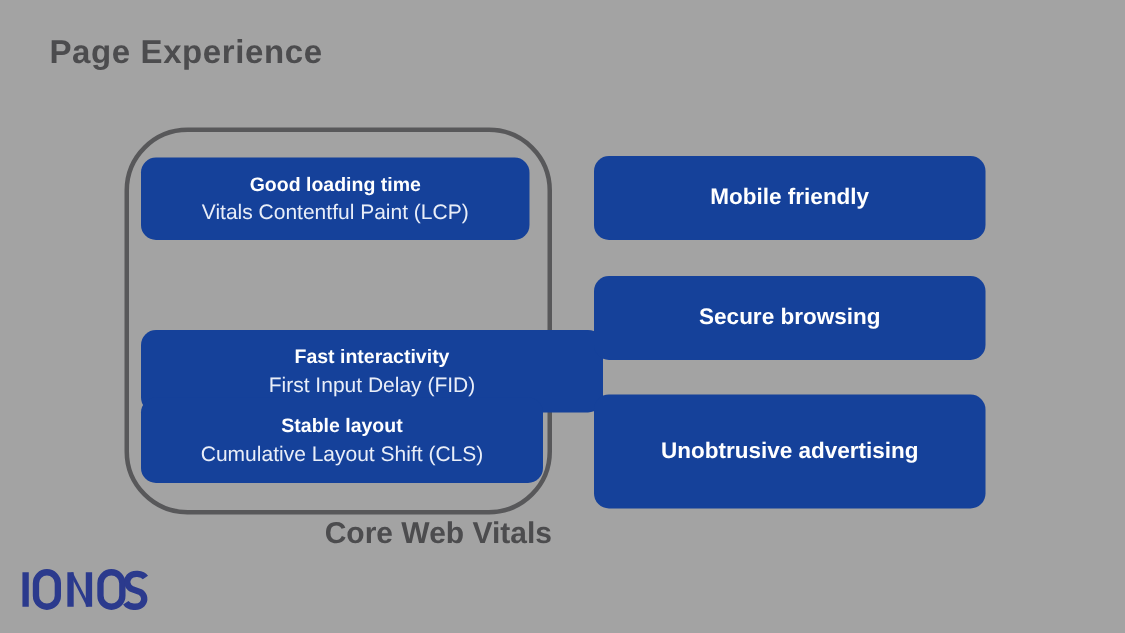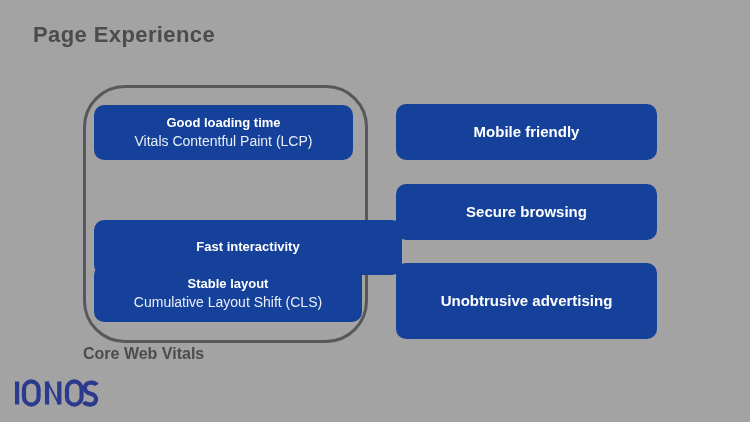--- a/index.html
+++ b/index.html
@@ -64,22 +64,22 @@
   
   .rt-1 { left: 396px; top: 104px; width: 261px; height: 56px; }
   .rt-2 { left: 396px; top: 184px; width: 261px; height: 56px; }
   .rt-3 { left: 396px; top: 263px; width: 261px; height: 76px; }
   .rt-1 .box-title, .rt-2 .box-title, .rt-3 .box-title { font-size: 15px; }
   .cwv-caption {
     position: absolute;
     left: 83px;
     top: 345px;
     width: 285px;
-    text-align: left;
-    font-size: 16px;
+    text-align: right;
+    font-size: 20px;
     font-weight: bold;
     color: #4c4c4e;
   }
   .logo {
     position: absolute;
     left: 14px;
     top: 379px;
     width: 86px;
     height: 28px;
   }
@@ -100,20 +100,21 @@
 
   <div class="cwv-container"></div>
 
   <div class="blue-box cwv-1">
     <div class="box-title">Good loading time</div>
     <div class="box-subtitle">Vitals Contentful Paint (LCP)</div>
   </div>
 
   <div class="blue-box cwv-2">
     <div class="box-title">Fast interactivity</div>
+    <div class="box-subtitle">First Input Delay (FID)</div>
   </div>
 
   <div class="blue-box cwv-3">
     <div class="box-title">Stable layout</div>
     <div class="box-subtitle">Cumulative Layout Shift (CLS)</div>
   </div>
 
   <div class="cwv-caption">Core Web Vitals</div>
 
   <div class="blue-box rt-2">

